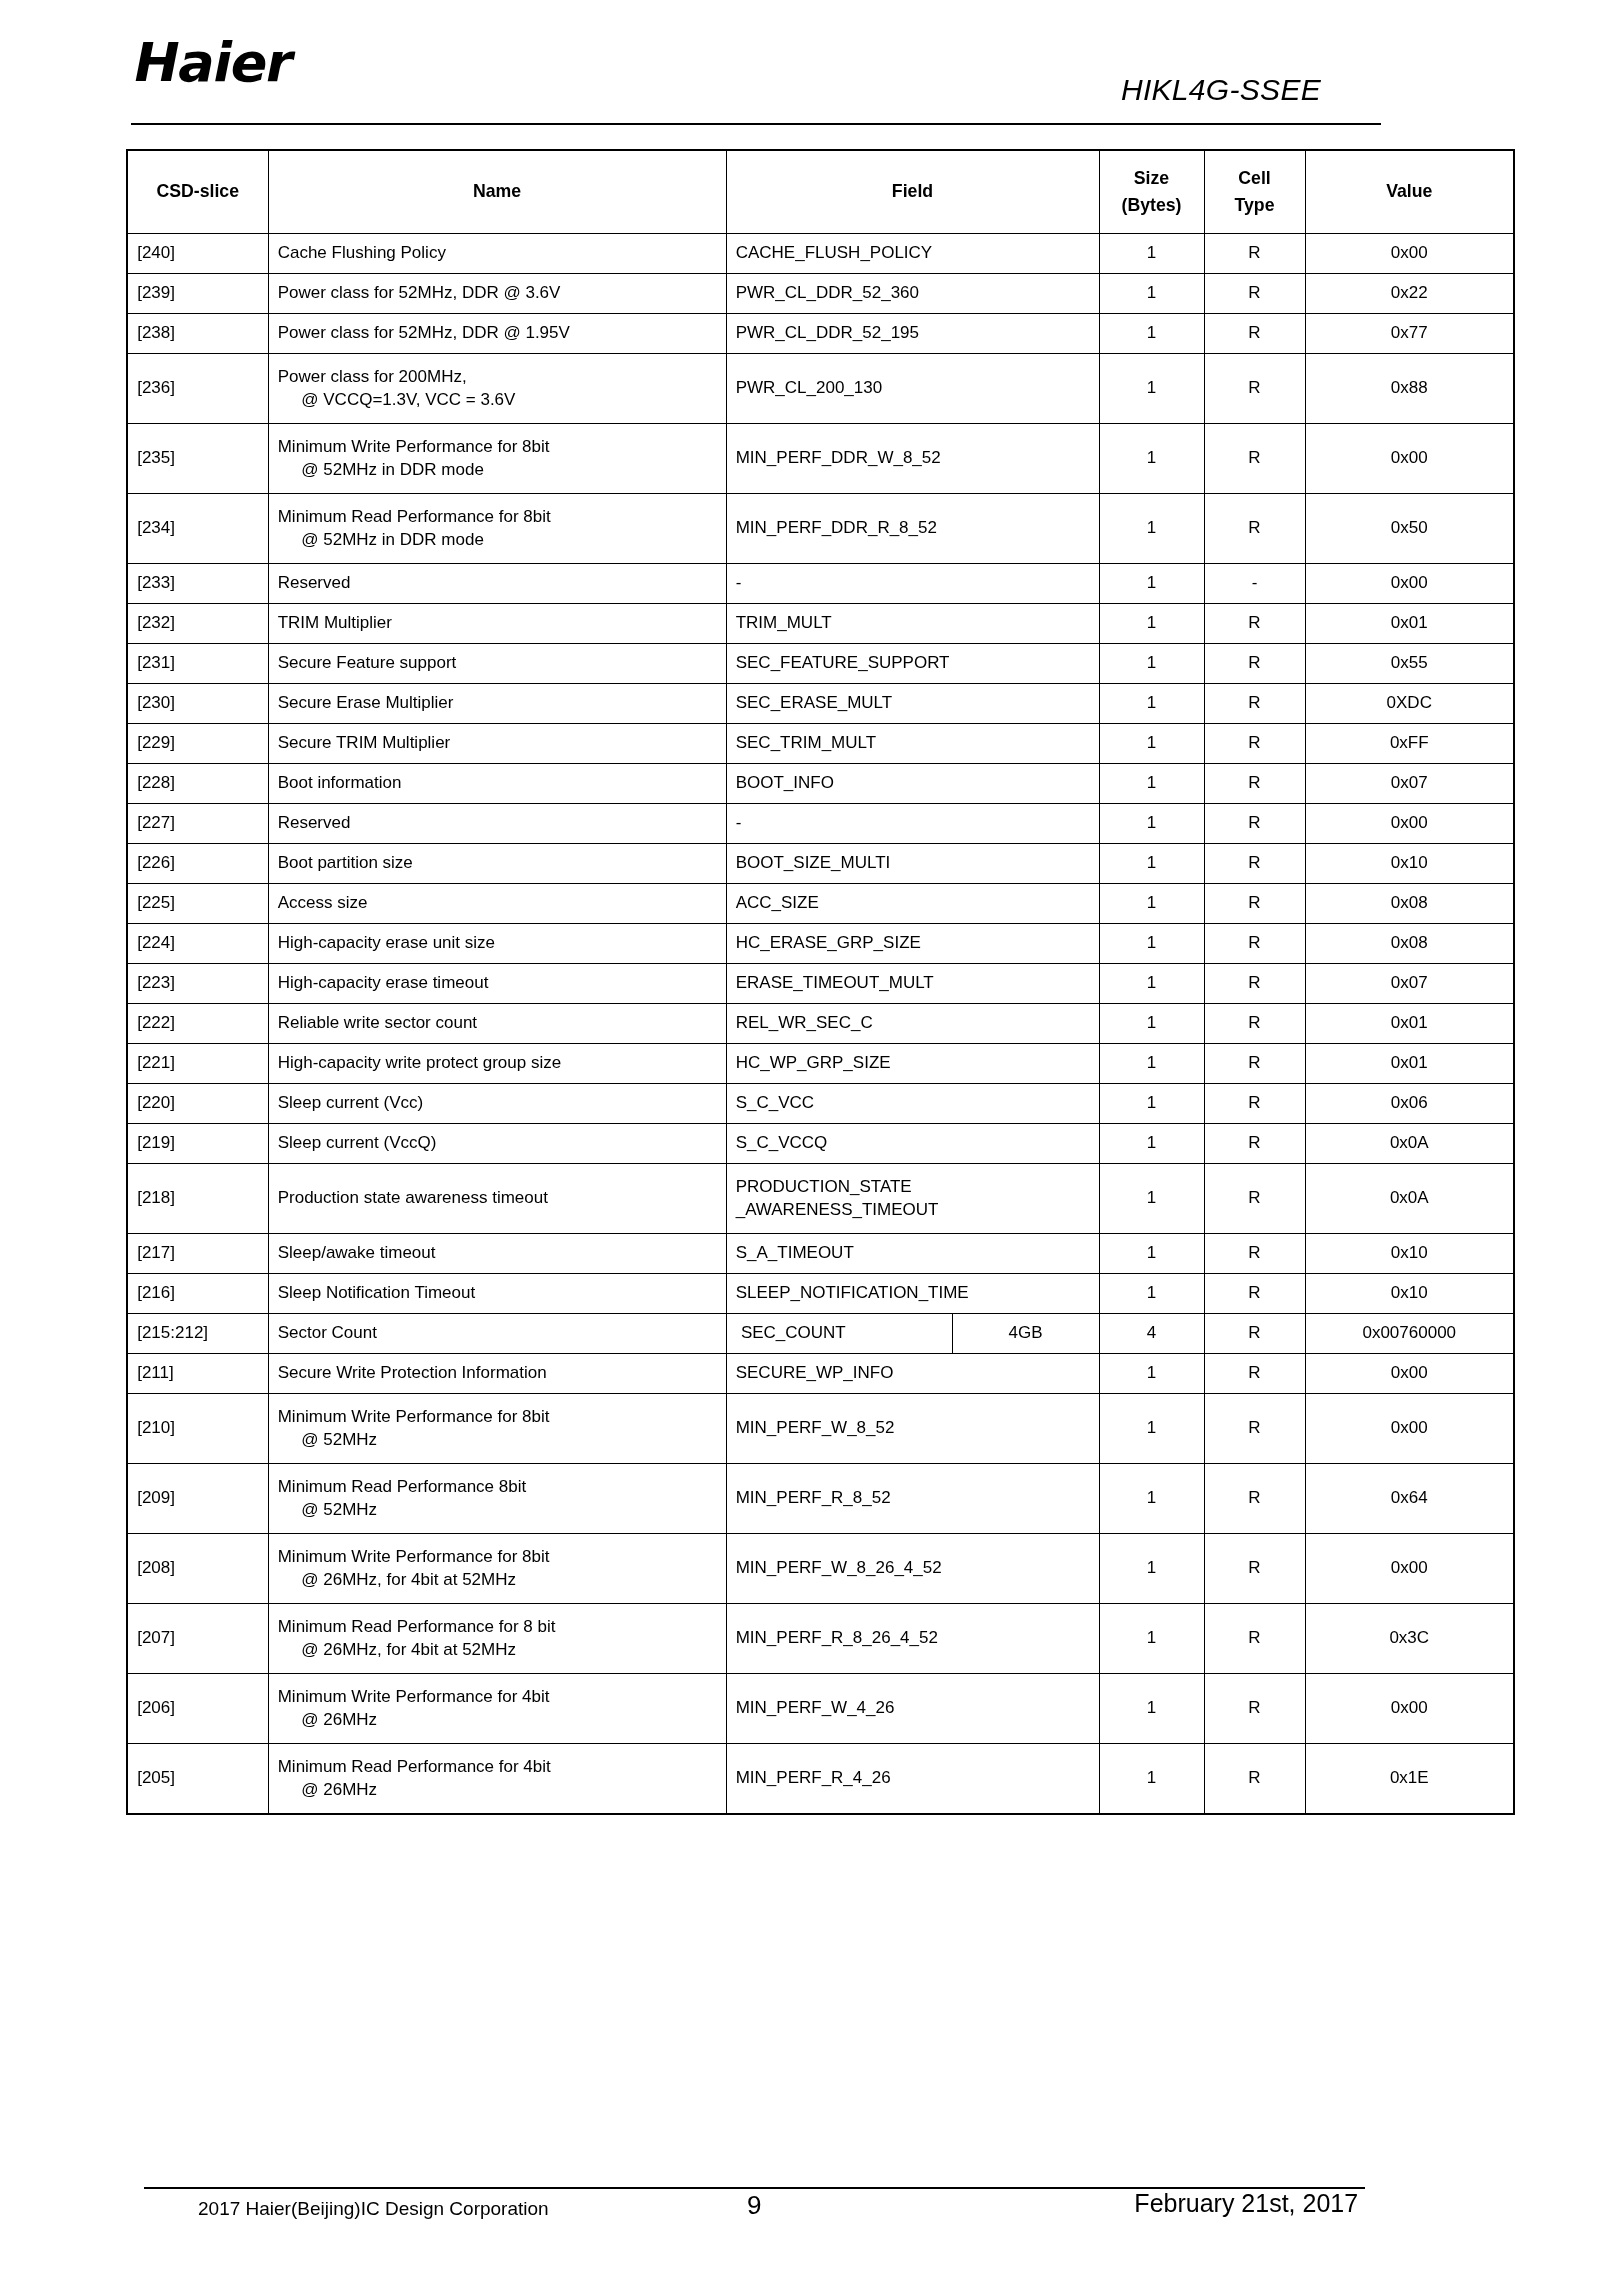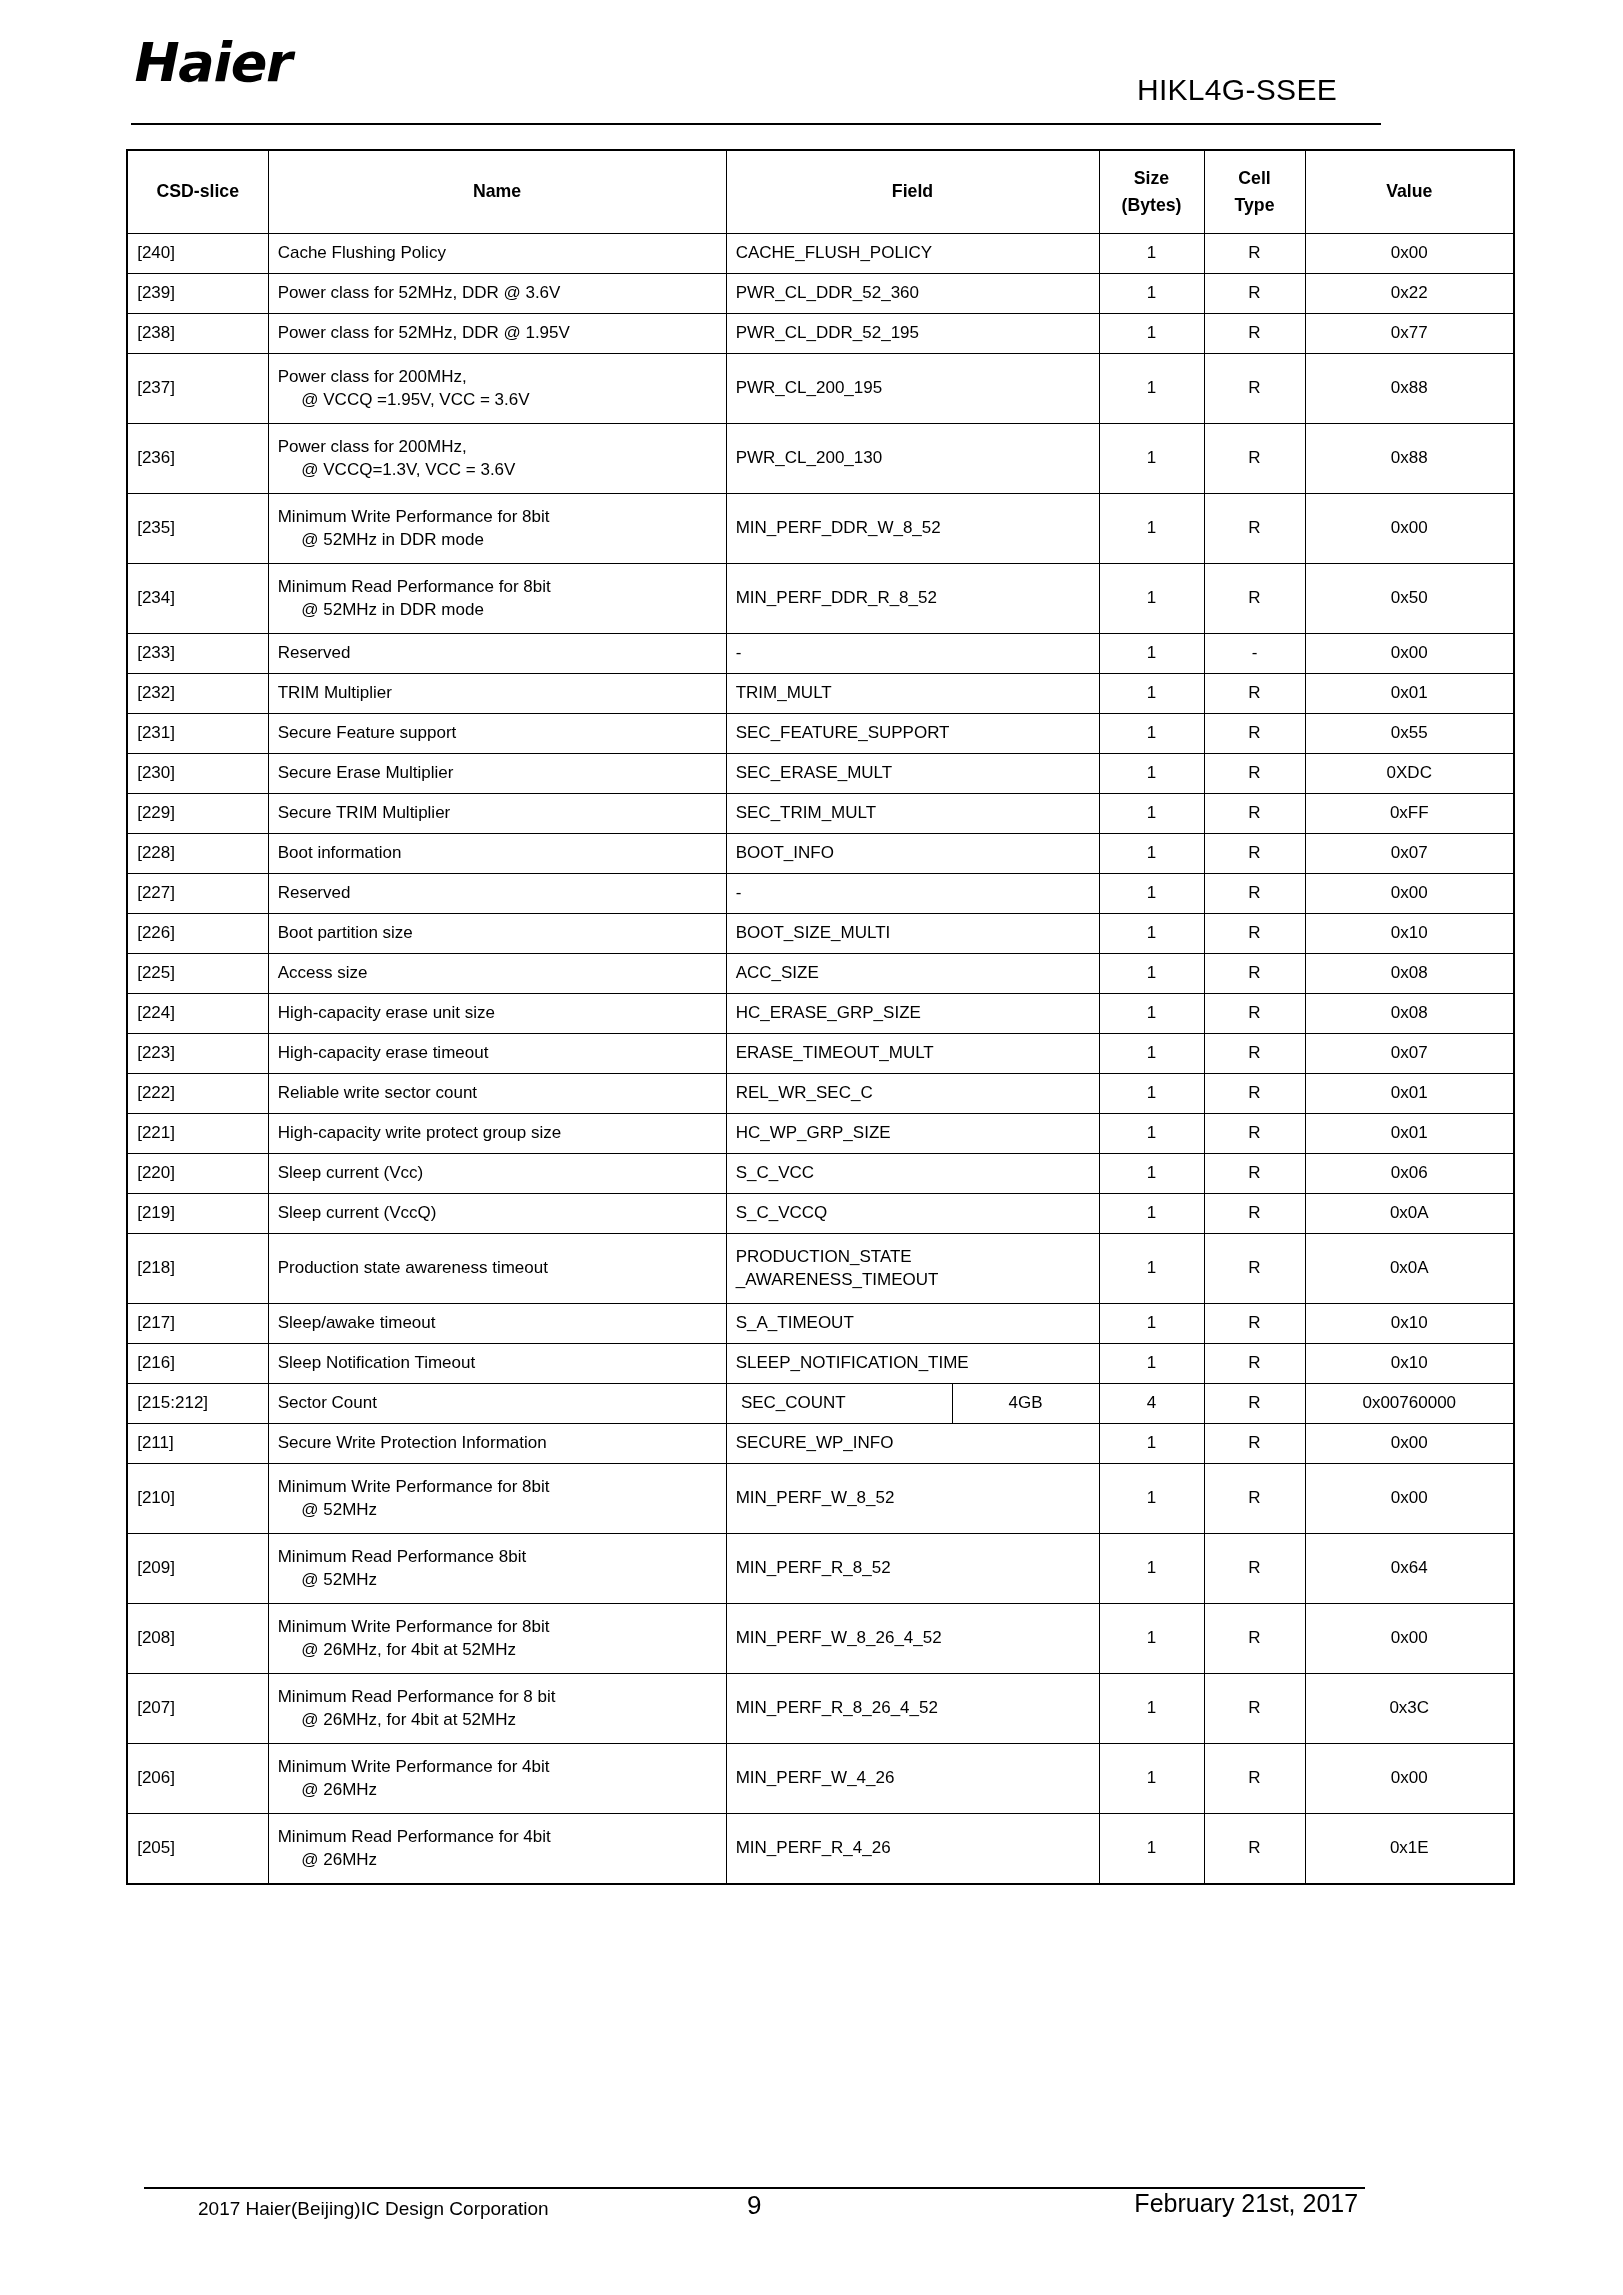--- a/index.html
+++ b/index.html
@@ -34,24 +34,25 @@
     top: 5.2px;
     font-family: "DejaVu Sans", sans-serif;
     font-weight: bold;
     font-style: italic;
     font-size: 54px;
     letter-spacing: -1.3px;
     color: #000;
   }
   .doc-title {
     position: absolute;
-    right: 44px;
+    right: 60px;
     top: 47px;
     font-size: 30px;
     letter-spacing: 0.3px;
+    font-style: italic;
   }
   .header-rule {
     position: absolute;
     left: 13px;
     right: 0;
     top: 97px;
     border-bottom: 2px solid #000;
   }
 
   
@@ -220,31 +221,20 @@
           </tr>
           <tr class="r1">
             <td class="c-slice">[238]</td>
             <td class="c-name">Power class for 52MHz, DDR @ 1.95V</td>
             <td class="c-field">PWR_CL_DDR_52_195</td>
             <td class="c-size">1</td>
             <td class="c-type">R</td>
             <td class="c-value">0x77</td>
           </tr>
           <tr class="r2">
-            <td class="c-slice">[237]</td>
-            <td class="c-name">
-              <div>Power class for 200MHz,</div>
-              <div class="name-sub">@ VCCQ =1.95V, VCC = 3.6V</div>
-            </td>
-            <td class="c-field">PWR_CL_200_195</td>
-            <td class="c-size">1</td>
-            <td class="c-type">R</td>
-            <td class="c-value">0x88</td>
-          </tr>
-          <tr class="r2">
             <td class="c-slice">[236]</td>
             <td class="c-name">
               <div>Power class for 200MHz,</div>
               <div class="name-sub">@ VCCQ=1.3V, VCC = 3.6V</div>
             </td>
             <td class="c-field">PWR_CL_200_130</td>
             <td class="c-size">1</td>
             <td class="c-type">R</td>
             <td class="c-value">0x88</td>
           </tr>

